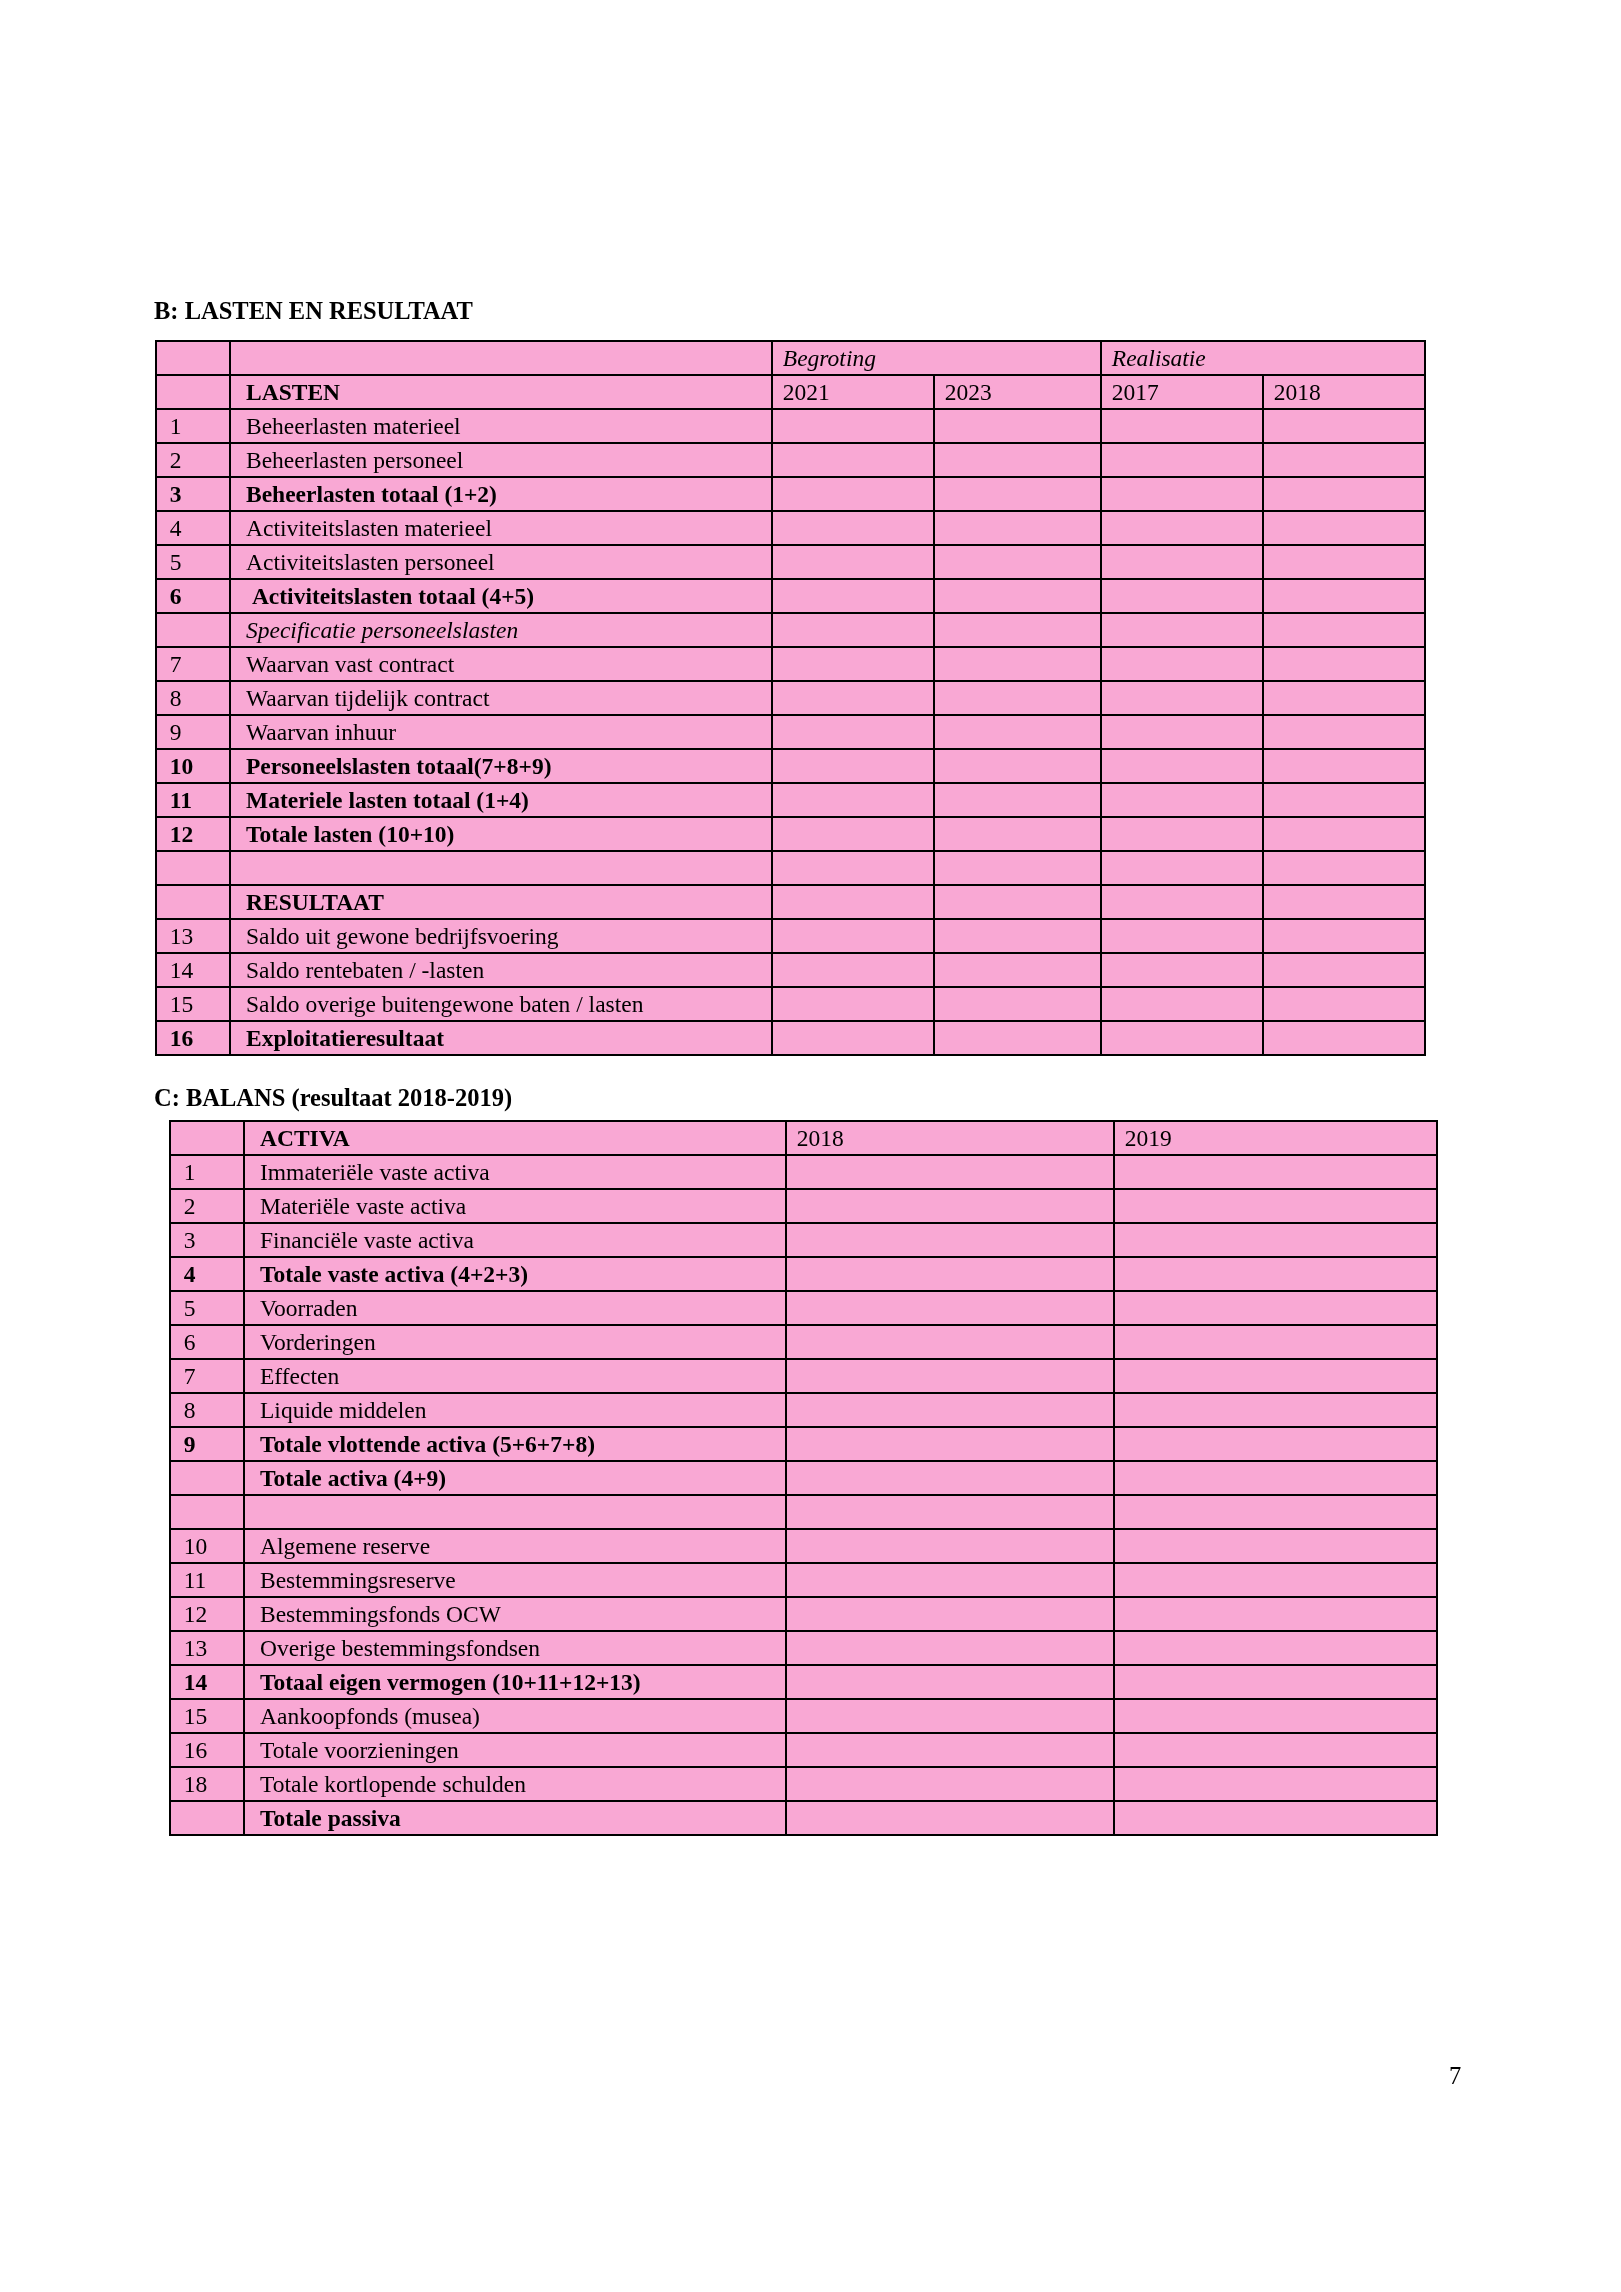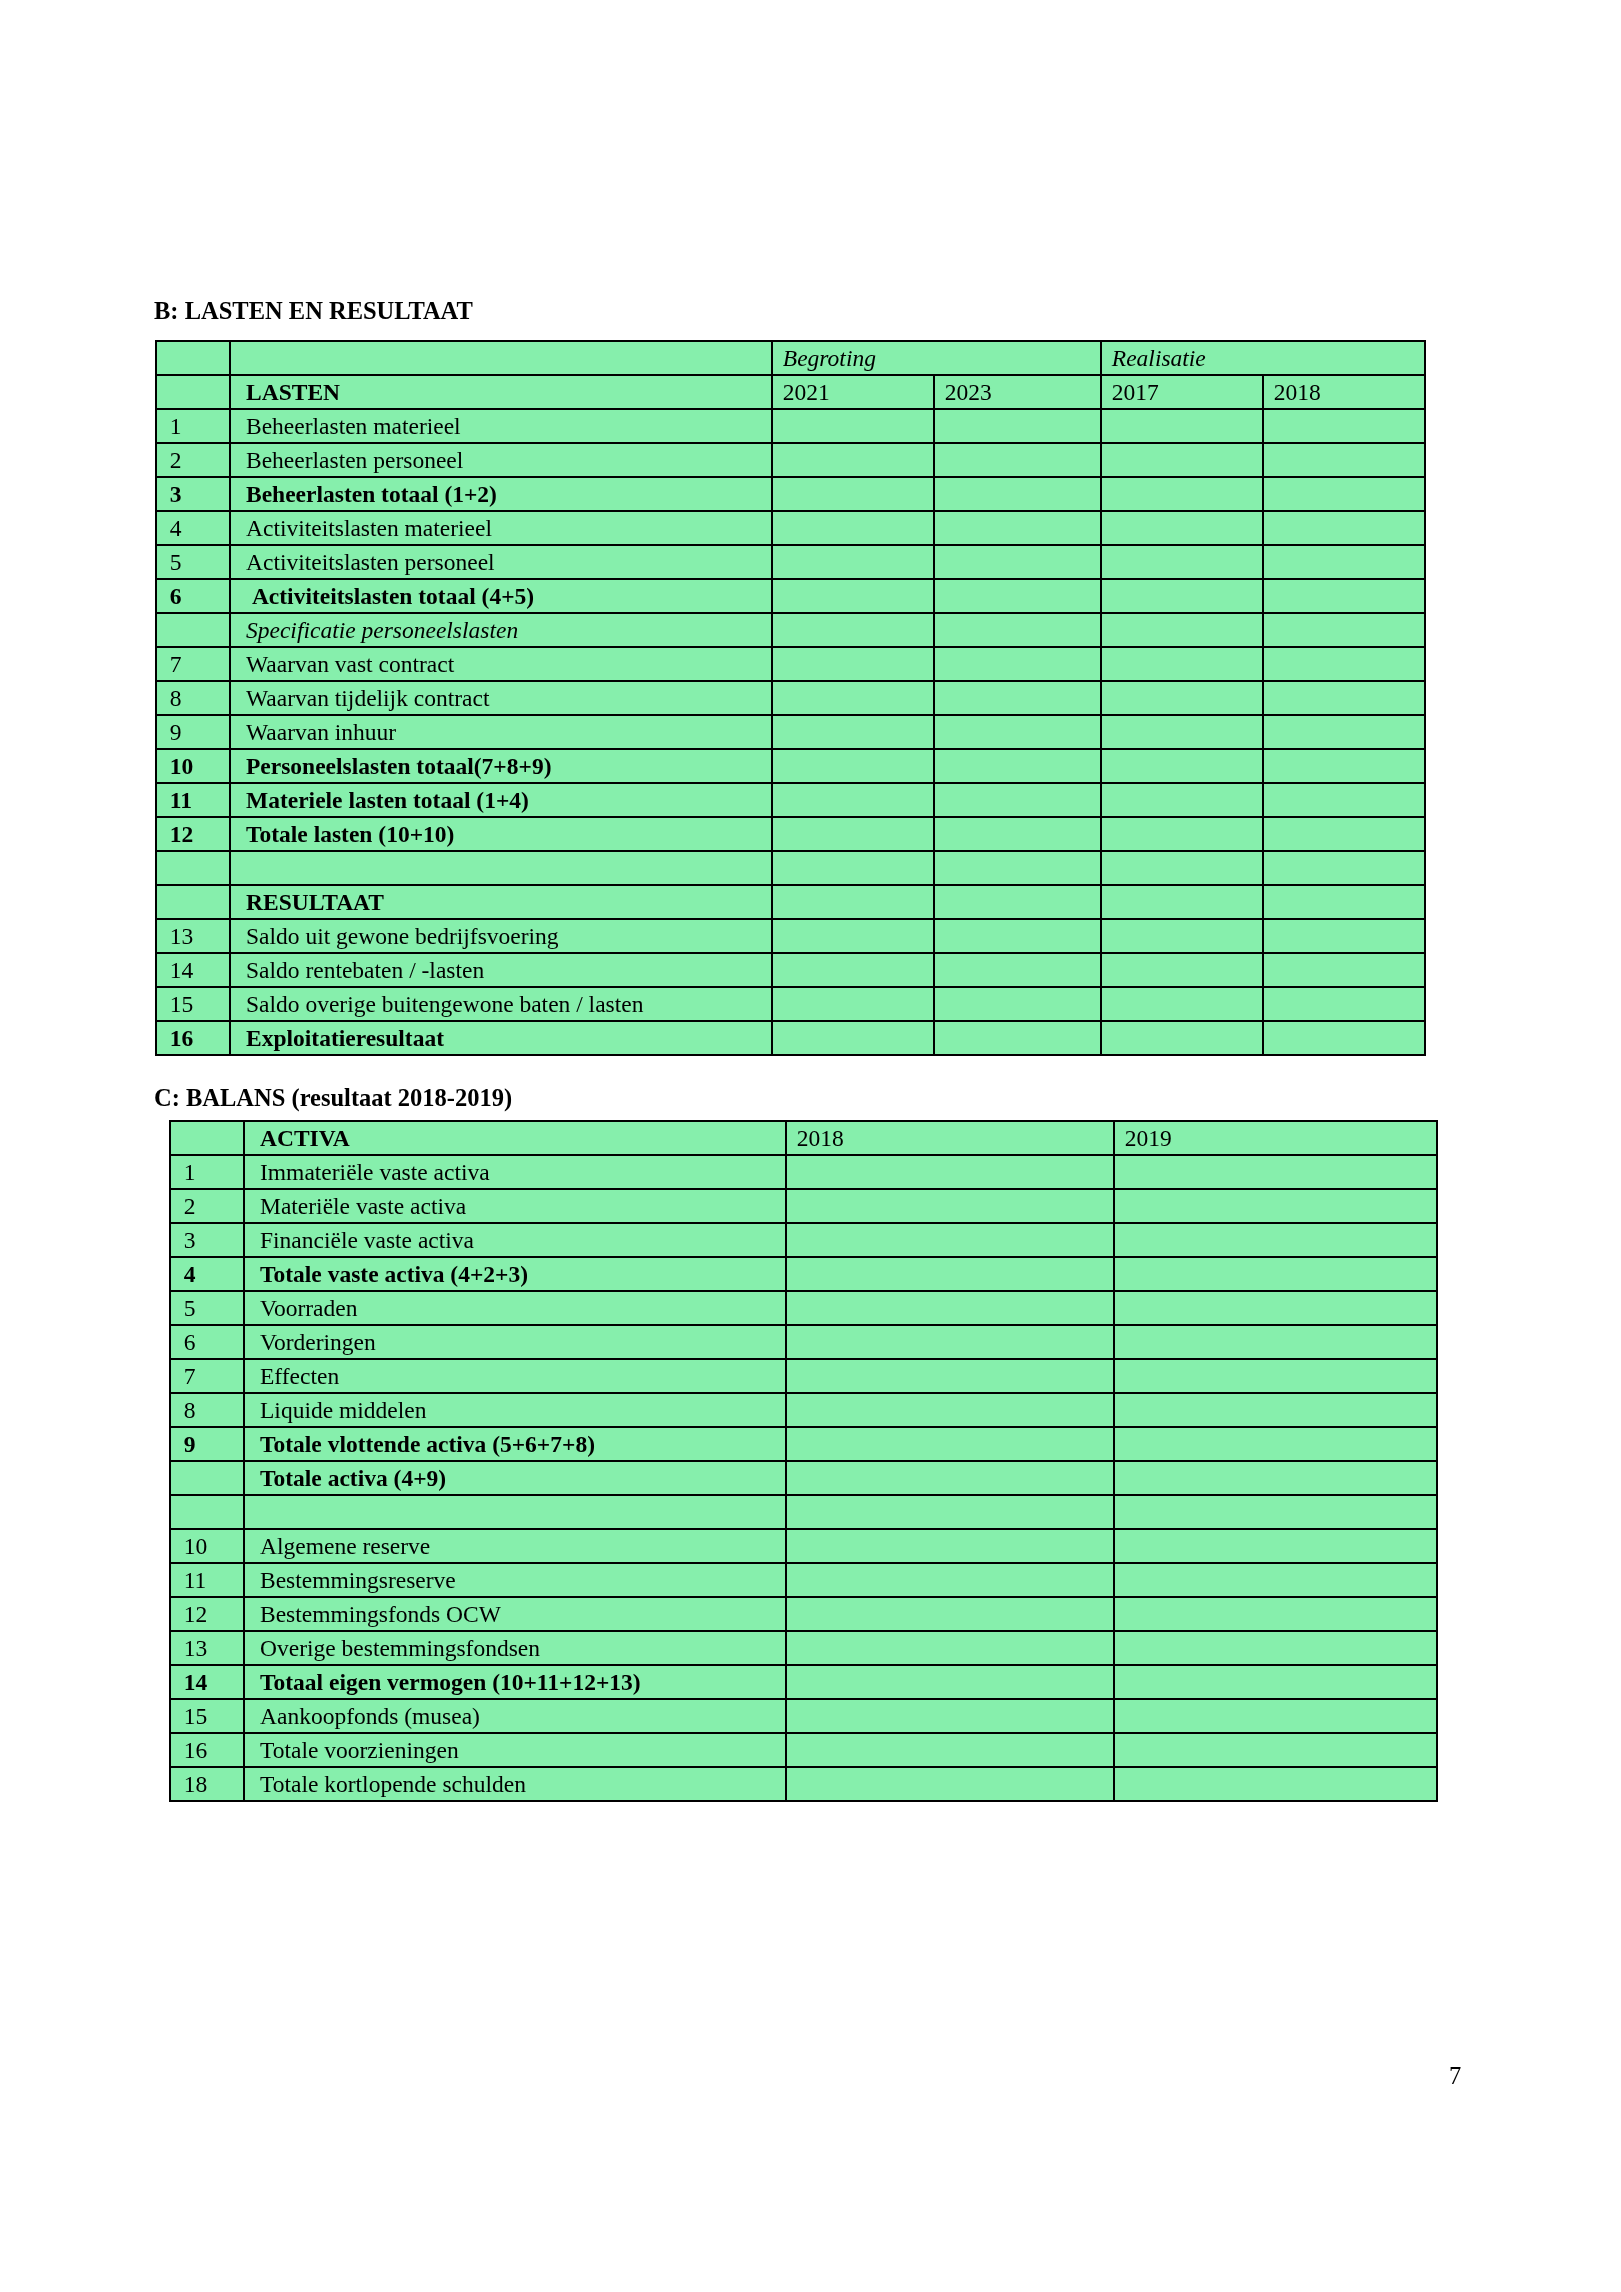--- a/index.html
+++ b/index.html
@@ -4,21 +4,21 @@
 <style>
   * { margin:0; padding:0; box-sizing:border-box; }
   html,body { background:#e8e8e8; }
   #page {
     position:relative; width:1621px; height:2293px; background:#ffffff;
     font-family:Liberation Serif, serif; color:#000;
   }
   .doc-title { position:absolute; font-size:24.5px; font-weight:bold; white-space:nowrap; }
   #title-b { left:154px; top:297px; }
   #title-c { left:154px; top:1084px; }
-  table { position:absolute; border-collapse:collapse; table-layout:fixed; background:#86efac; border:2.9px solid #000; }
+  table { position:absolute; border-collapse:collapse; table-layout:fixed; background:#f9a8d4; border:2.9px solid #000; }
   #table-b { left:155px; top:340px; width:1267px; }
   #table-c { left:169px; top:1120px; width:1267px; }
   td { border:2px solid #000; font-size:23.5px; vertical-align:middle; white-space:nowrap; overflow:hidden; }
   #table-b td { height:34px; }
   #table-c td { height:34px; }
   td.n { padding-left:12.7px; }
   td.l { padding-left:15px; }
   td.y { padding-left:9.8px; }
   tr.bold td.n, tr.bold td.l { font-weight:bold; }
   tr.it td.l { font-style:italic; }
@@ -336,19 +336,25 @@
           <td class="l">Totale voorzieningen</td>
           <td class="y"></td>
           <td class="y"></td>
         </tr>
     <tr>
           <td class="n">18</td>
           <td class="l">Totale kortlopende schulden</td>
           <td class="y"></td>
           <td class="y"></td>
         </tr>
+    <tr class="bold bt bb">
+          <td class="n"></td>
+          <td class="l">Totale passiva</td>
+          <td class="y"></td>
+          <td class="y"></td>
+        </tr>
   </tbody>
     </table>
 
   <div id="page-num">7</div>
 
 </div>
 
 
 </body></html>

